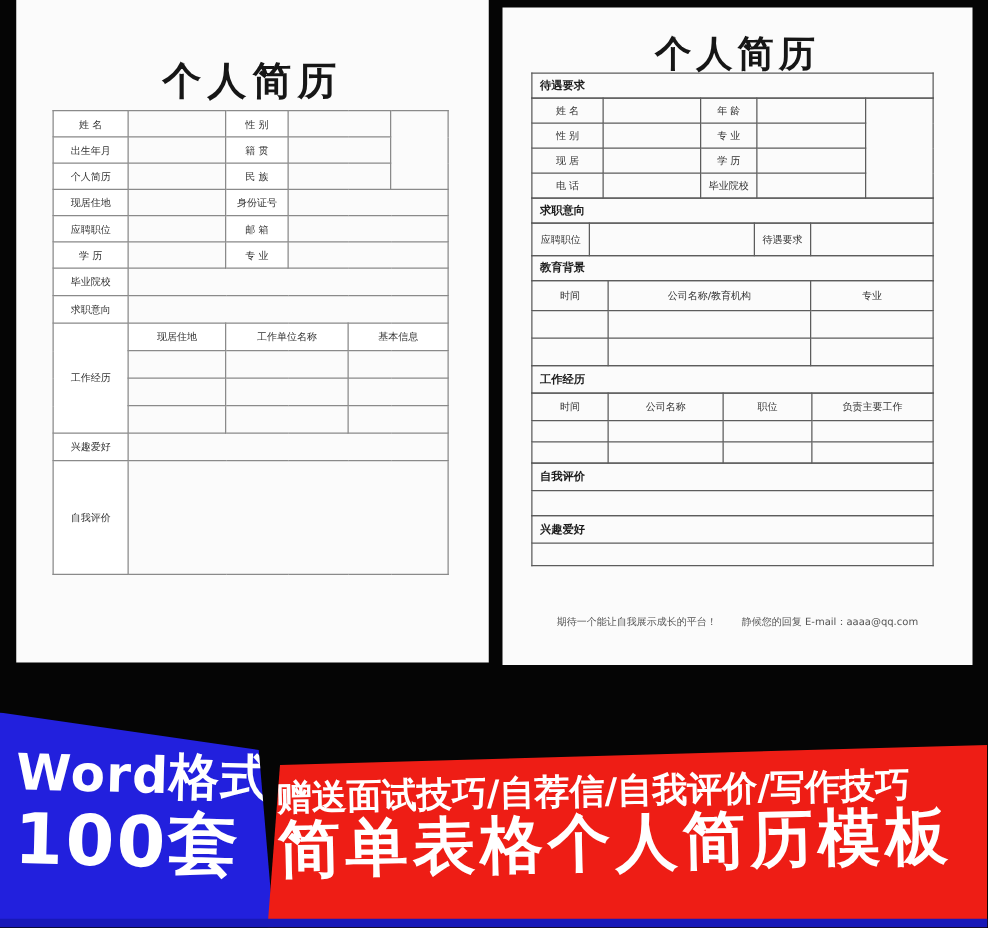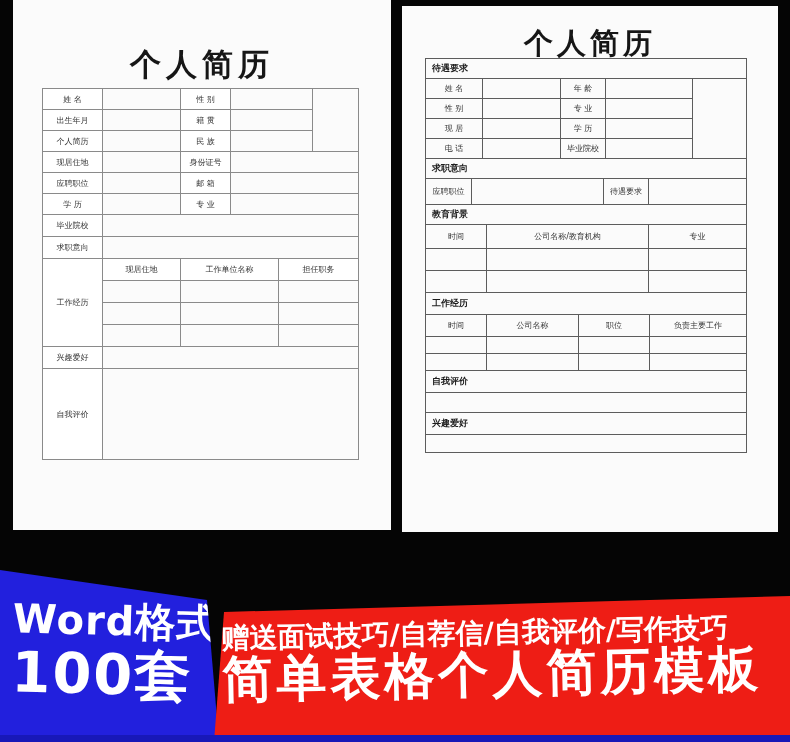--- a/index.html
+++ b/index.html
@@ -126,21 +126,21 @@
       <td colspan="5"></td>
     </tr>
     <tr class="r22">
       <td class="lbl">求职意向</td>
       <td colspan="5"></td>
     </tr>
     <tr class="r22">
       <td class="lbl" rowspan="4">工作经历</td>
       <td class="lbl">现居住地</td>
       <td class="lbl" colspan="2">工作单位名称</td>
-      <td class="lbl" colspan="2">担任职务</td>
+      <td class="lbl" colspan="2">基本信息</td>
     </tr>
     <tr class="r22">
       <td></td>
       <td colspan="2"></td>
       <td colspan="2"></td>
     </tr>
     <tr class="r22">
       <td></td>
       <td colspan="2"></td>
       <td colspan="2"></td>
@@ -322,20 +322,24 @@
             <td class="sech">兴趣爱好</td>
           </tr>
       <tr style="height:18px">
             <td></td>
           </tr>
     </tbody>
       </table>
 
   </div>
 
+  <div class="rfooter">
+    <span>期待一个能让自我展示成长的平台！</span>
+    <span>静候您的回复  E-mail：aaaa@qq.com</span>
+  </div>
 </div>
 
 <div id="blue-block">
   <div id="blue-inner">
     <div class="blue-l1">Word格式</div>
     <div class="blue-l2">100套</div>
   </div>
 </div>
 
 <div id="red-block">

